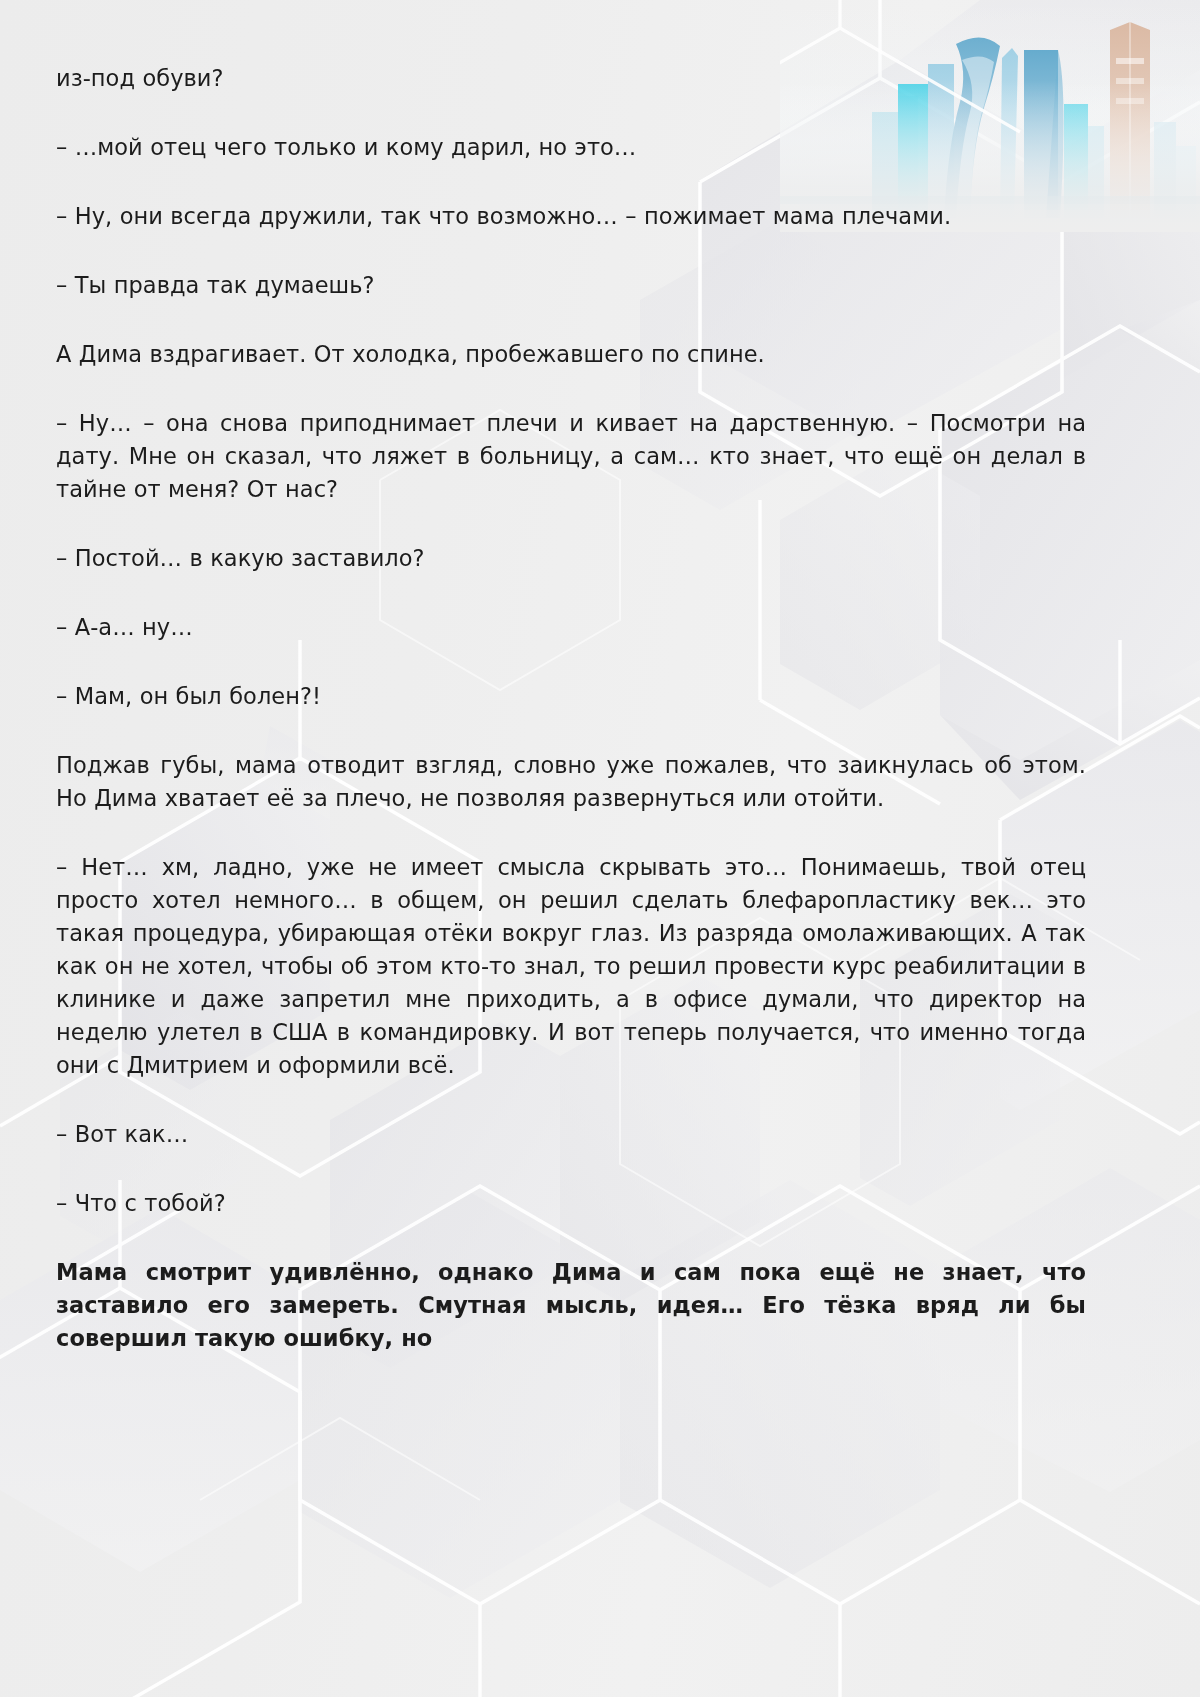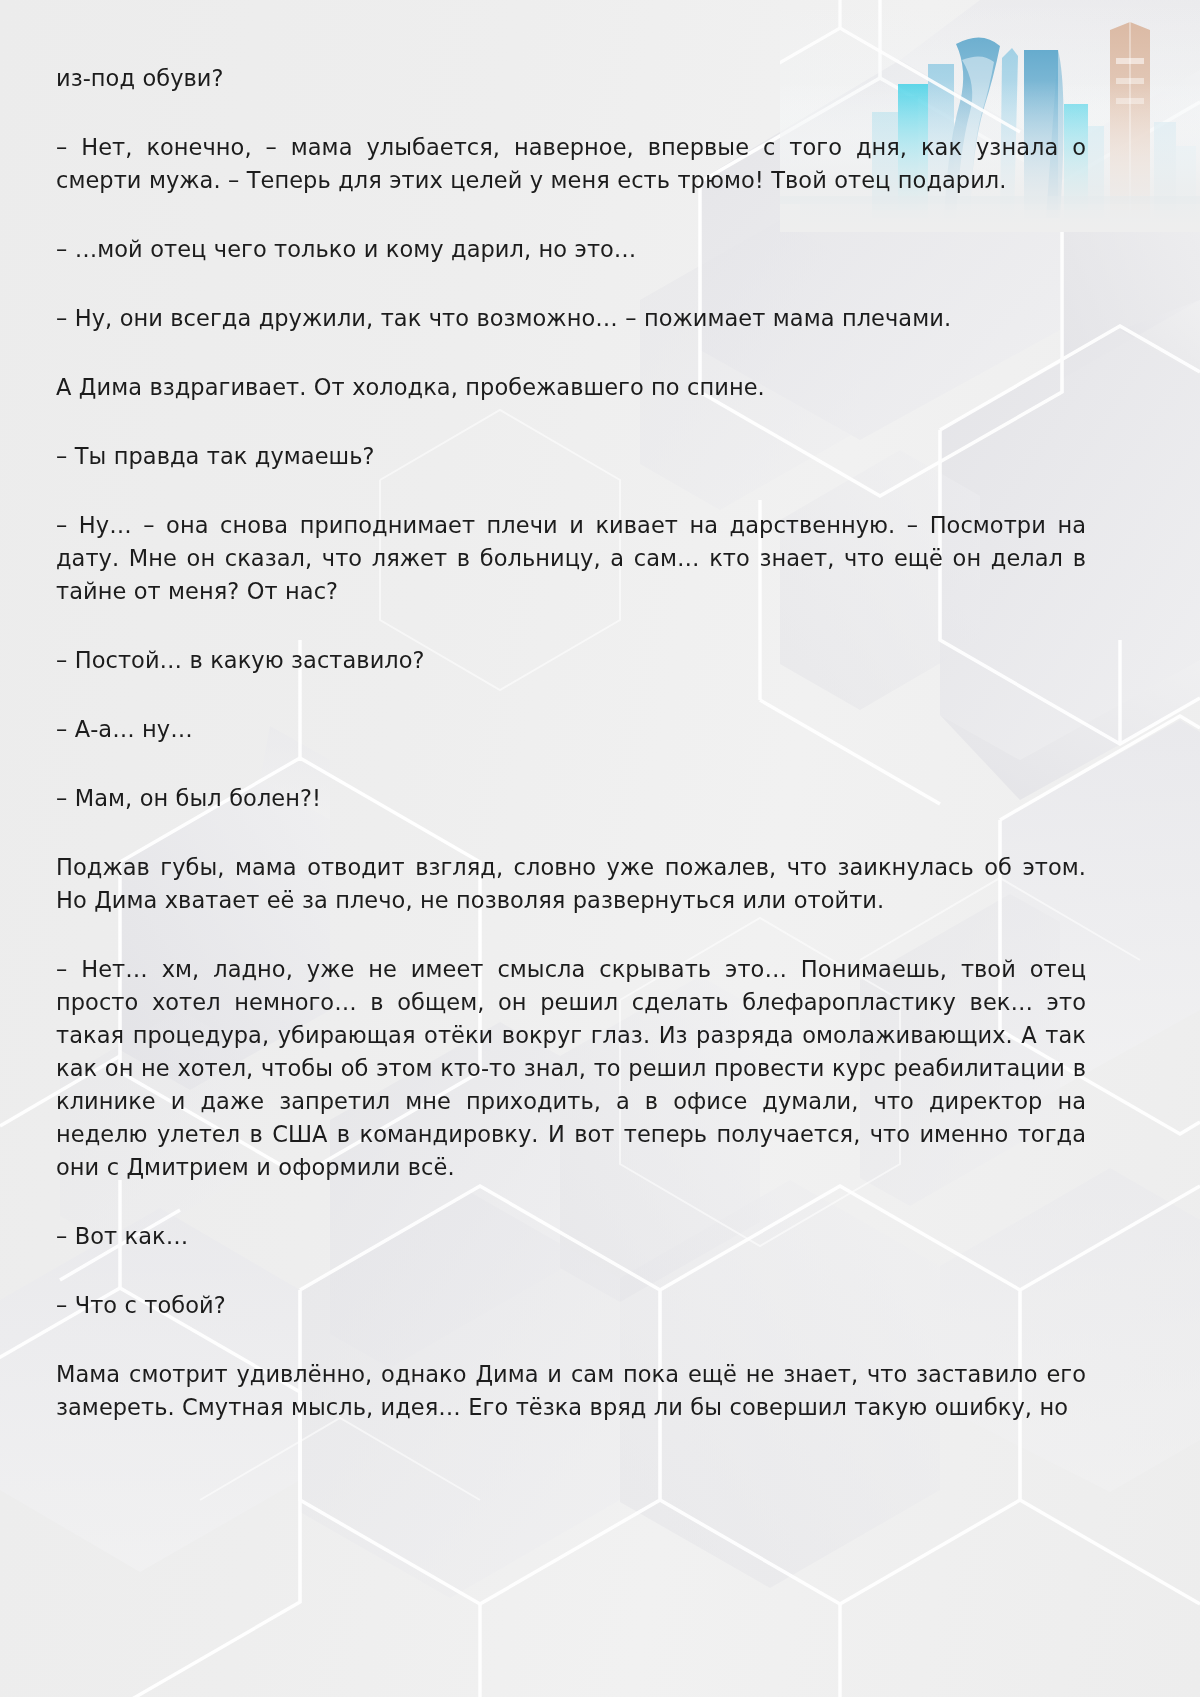--- a/index.html
+++ b/index.html
@@ -60,20 +60,21 @@
     color: #1c1c1c;
     text-align: justify;
     text-justify: inter-word;
     letter-spacing: 0.05px;
     word-spacing: 0.2px;
     hyphens: none;
   }
 
   p.para.last {
     margin-bottom: 0;
+    font-weight: bold;
   }
 </style>
 </head>
 <body>
 
 <div id="page">
 
   <div class="bg-layer bg-base"></div>
 
   <div class="bg-layer">
@@ -231,25 +232,24 @@
 
       <g fill="none" stroke="#ffffff" stroke-width="3.2" opacity="0.9">
         <polyline points="-120,132 60,28 240,132"></polyline>
         <polyline points="60,28 60,-60"></polyline>
       </g>
     </svg>
   </div>
 
   <div class="content">
     <p class="para">из-под обуви?</p>
-    <p class="para">– Нет, конечно, – мама улыбается, наверное, впервые с того дня, как узнала о смерти мужа. – Теперь для этих целей у меня есть трюмо! Твой отец подарил.</p>
     <p class="para">– …мой отец чего только и кому дарил, но это…</p>
     <p class="para">– Ну, они всегда дружили, так что возможно… – пожимает мама плечами.</p>
+    <p class="para">– Ты правда так думаешь?</p>
     <p class="para">А Дима вздрагивает. От холодка, пробежавшего по спине.</p>
-    <p class="para">– Ты правда так думаешь?</p>
     <p class="para">– Ну… – она снова приподнимает плечи и кивает на дарственную. – Посмотри на дату. Мне он сказал, что ляжет в больницу, а сам… кто знает, что ещё он делал в тайне от меня? От нас?</p>
     <p class="para">– Постой… в какую заставило?</p>
     <p class="para">– А-а… ну…</p>
     <p class="para">– Мам, он был болен?!</p>
     <p class="para">Поджав губы, мама отводит взгляд, словно уже пожалев, что заикнулась об этом. Но Дима хватает её за плечо, не позволяя развернуться или отойти.</p>
     <p class="para">– Нет… хм, ладно, уже не имеет смысла скрывать это… Понимаешь, твой отец просто хотел немного… в общем, он решил сделать блефаропластику век… это такая процедура, убирающая отёки вокруг глаз. Из разряда омолаживающих. А так как он не хотел, чтобы об этом кто-то знал, то решил провести курс реабилитации в клинике и даже запретил мне приходить, а в офисе думали, что директор на неделю улетел в США в командировку. И вот теперь получается, что именно тогда они с Дмитрием и оформили всё.</p>
     <p class="para">– Вот как…</p>
     <p class="para">– Что с тобой?</p>
     <p class="para last">Мама смотрит удивлённо, однако Дима и сам пока ещё не знает, что заставило его замереть. Смутная мысль, идея… Его тёзка вряд ли бы совершил такую ошибку, но</p>
   </div>

